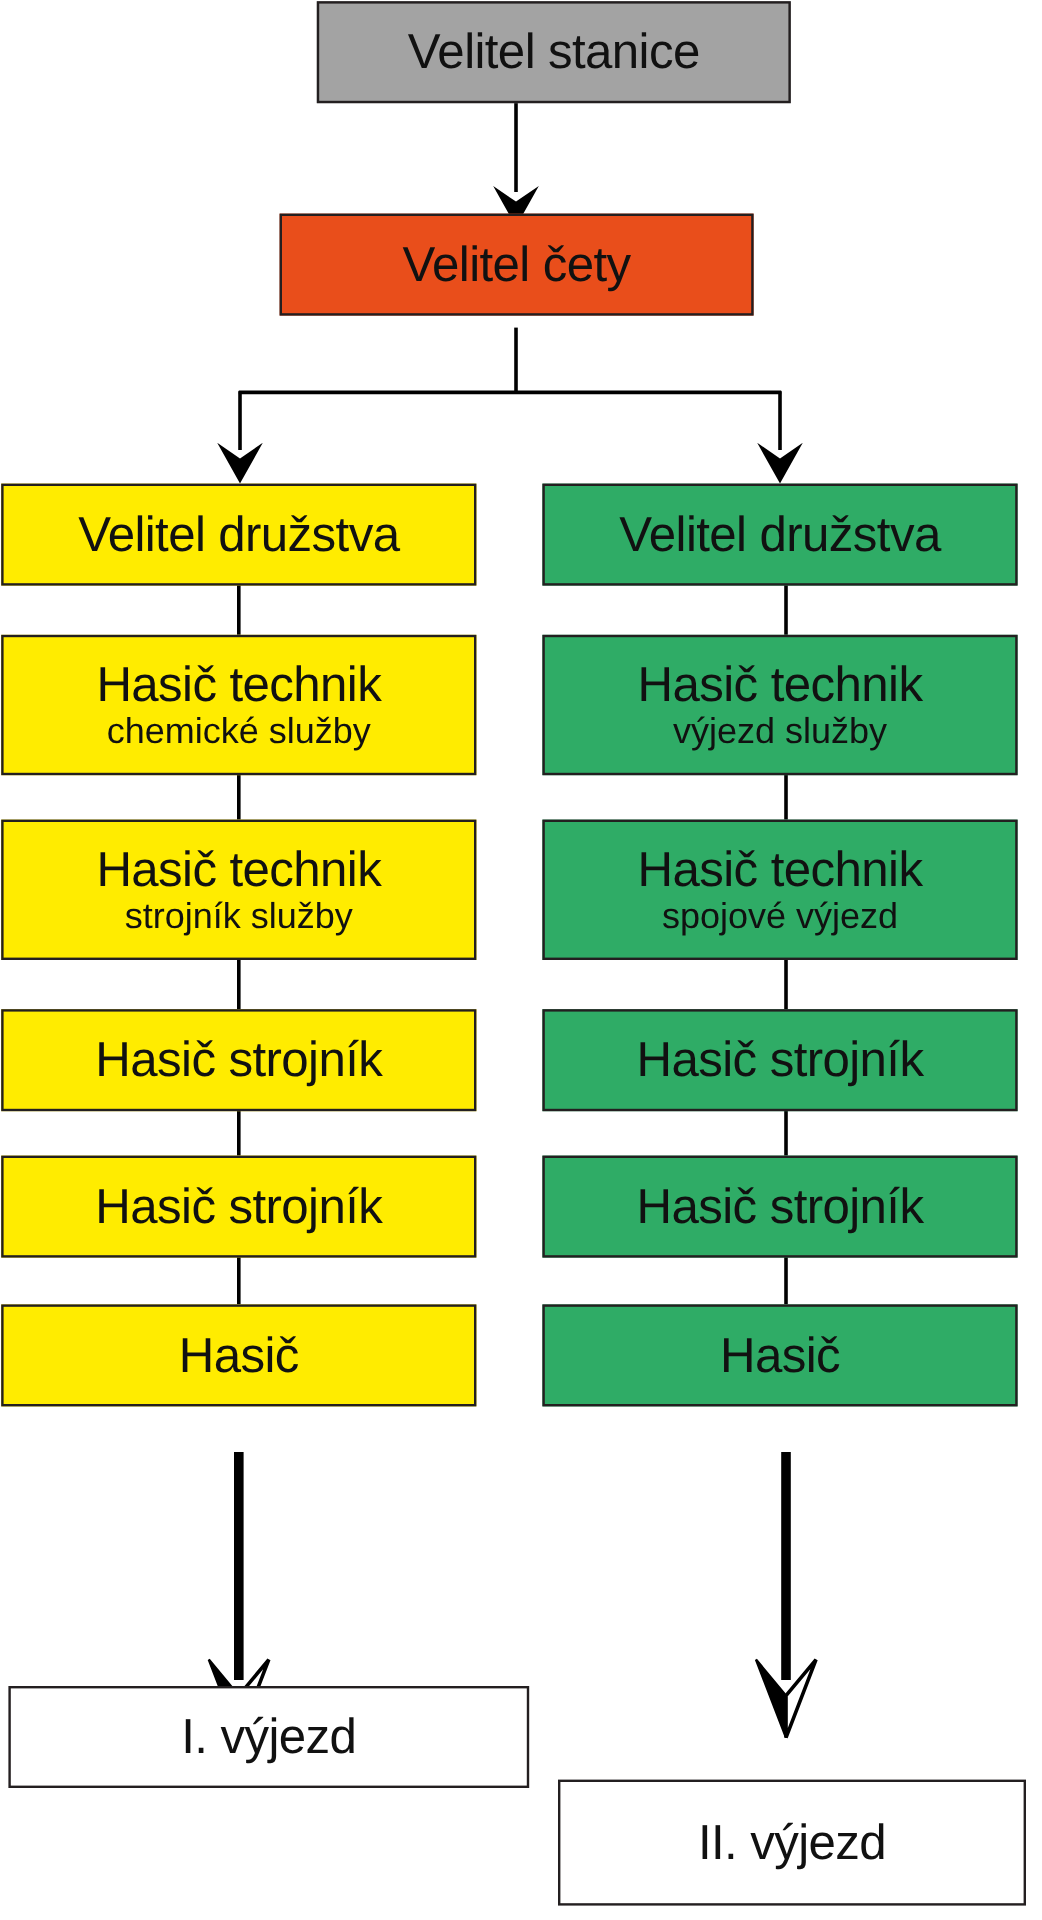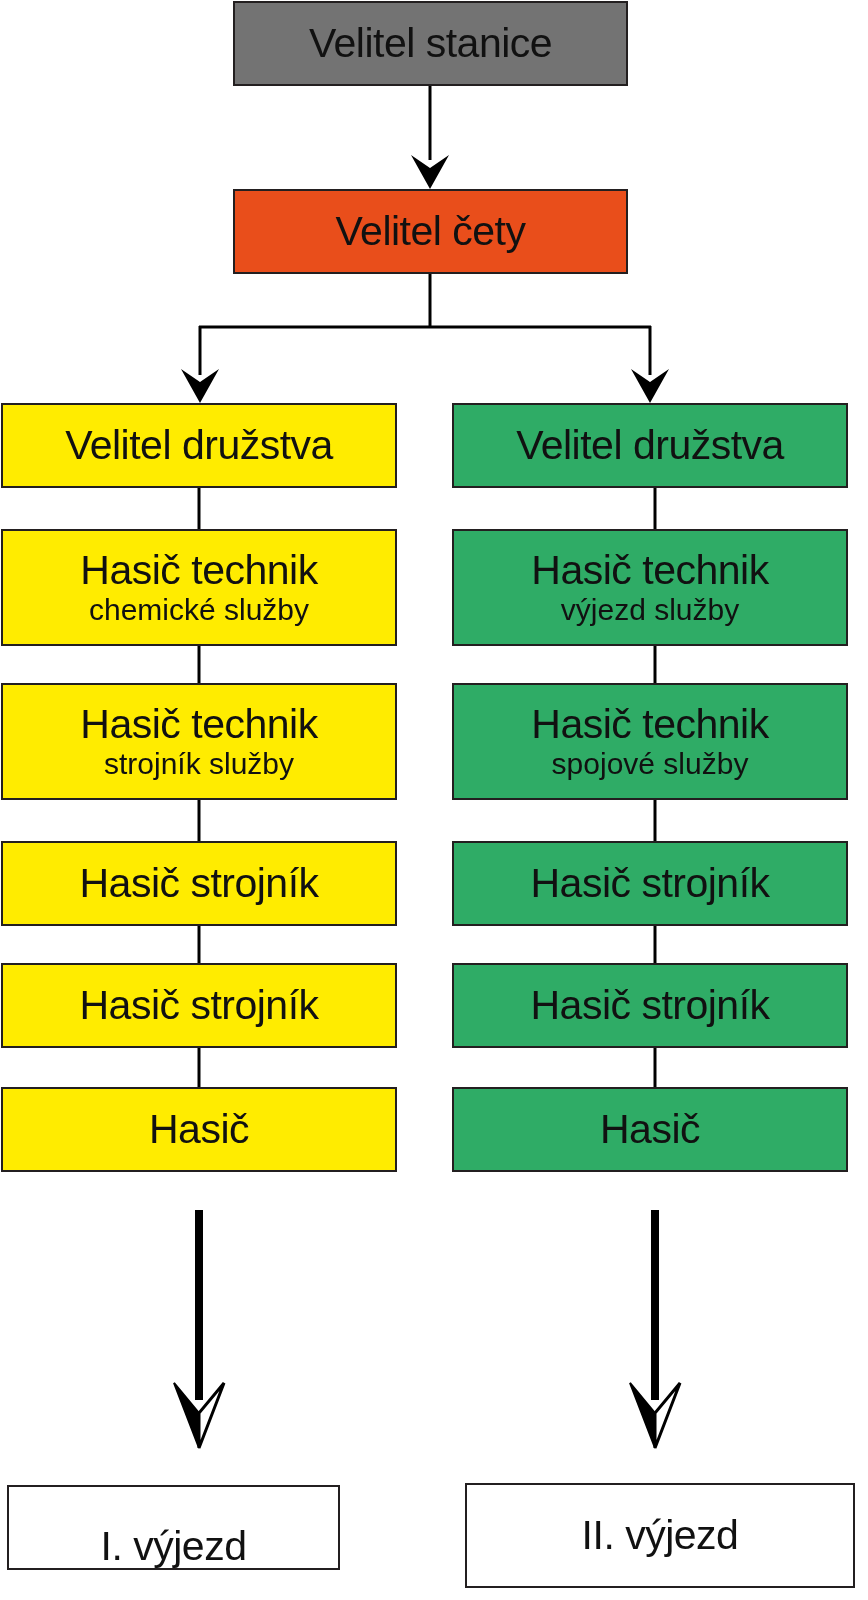--- a/index.html
+++ b/index.html
@@ -3,21 +3,21 @@
 <meta charset="utf-8">
 <style>
   html, body { margin: 0; padding: 0; background: #ffffff; }
   body { width: 868px; height: 1600px; position: relative; overflow: hidden;
          font-family: "Liberation Sans", "DejaVu Sans", sans-serif; color: #111; }
   .box { position: absolute; box-sizing: border-box; border: 2px solid #231f20;
          display: flex; flex-direction: column; align-items: center; justify-content: center;
          text-align: center; line-height: 1.05; }
   .title { font-size: 41px; letter-spacing: -0.5px; }
   .sub { font-size: 30px; margin-top: 2px; }
-  .orange { background: #737373; }
+  .orange { background: #a3a3a3; margin-left: 31px; }
   .red { background: #e94e1b; }
   .yellow { background: #ffec00; }
   .green { background: #2fac66; }
   .white { background: #ffffff; }
   svg.wires { position: absolute; left: 0; top: 0; }
 </style>
 </head>
 <body>
 
 <svg class="wires" width="868" height="1600">
@@ -53,21 +53,21 @@
   <g>
     <rect x="651" y="1210" width="8" height="190" fill="#000"></rect>
     <polygon points="630,1383 655,1413 655,1448" fill="#000" stroke="#000" stroke-width="2"></polygon>
     <polygon points="680,1383 655,1413 655,1448" fill="#fff" stroke="#000" stroke-width="3"></polygon>
   </g>
 </svg>
 
 <div class="box orange" style="left:233px; top:1px; width:395px; height:85px;">
   <span class="title">Velitel stanice</span>
 </div>
-<div class="box red" style="left:233px; top:189px; width:395px; height:85px;">
+<div class="box red" style="left:233px; top:178px; width:395px; height:85px;">
   <span class="title">Velitel čety</span>
 </div>
 
 <div class="box yellow" style="left:1px; top:403px; width:396px; height:85px;">
   <span class="title">Velitel družstva</span>
 </div>
 <div class="box yellow" style="left:1px; top:529px; width:396px; height:117px;">
   <span class="title">Hasič technik</span>
   <span class="sub">chemické služby</span>
 </div>
@@ -87,30 +87,30 @@
 
 <div class="box green" style="left:452px; top:403px; width:396px; height:85px;">
   <span class="title">Velitel družstva</span>
 </div>
 <div class="box green" style="left:452px; top:529px; width:396px; height:117px;">
   <span class="title">Hasič technik</span>
   <span class="sub">výjezd služby</span>
 </div>
 <div class="box green" style="left:452px; top:683px; width:396px; height:117px;">
   <span class="title">Hasič technik</span>
-  <span class="sub">spojové služby</span>
+  <span class="sub">spojové výjezd</span>
 </div>
 <div class="box green" style="left:452px; top:841px; width:396px; height:85px;">
   <span class="title">Hasič strojník</span>
 </div>
 <div class="box green" style="left:452px; top:963px; width:396px; height:85px;">
   <span class="title">Hasič strojník</span>
 </div>
 <div class="box green" style="left:452px; top:1087px; width:396px; height:85px;">
   <span class="title">Hasič</span>
 </div>
 
-<div class="box white" style="left:7px; top:1485px; width:333px; height:85px;justify-content:flex-end;">
+<div class="box white" style="left:7px; top:1405px; width:434px; height:85px;">
   <span class="title">I. výjezd</span>
 </div>
 <div class="box white" style="left:465px; top:1483px; width:390px; height:105px;">
   <span class="title">II. výjezd</span>
 </div>
 
 </body></html>

